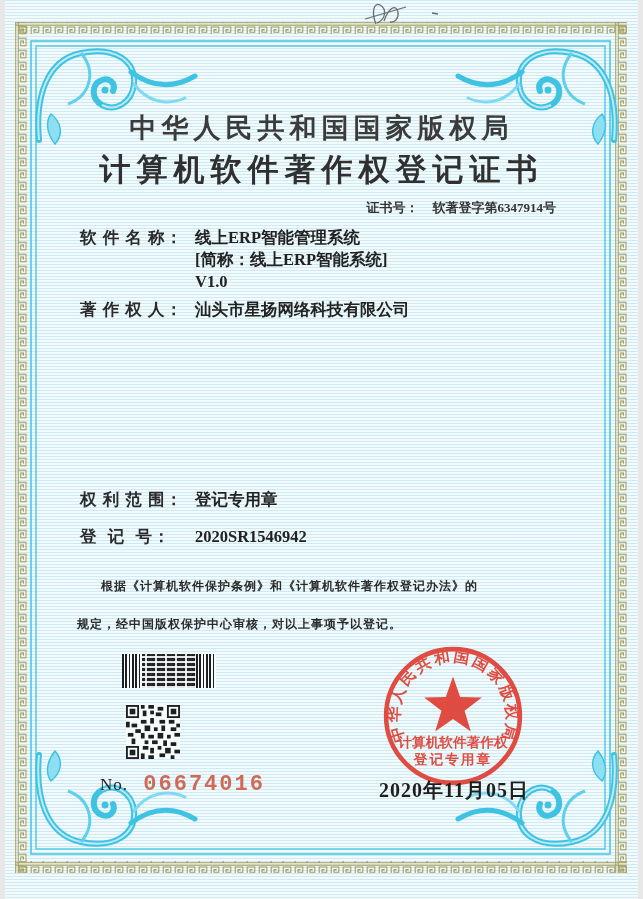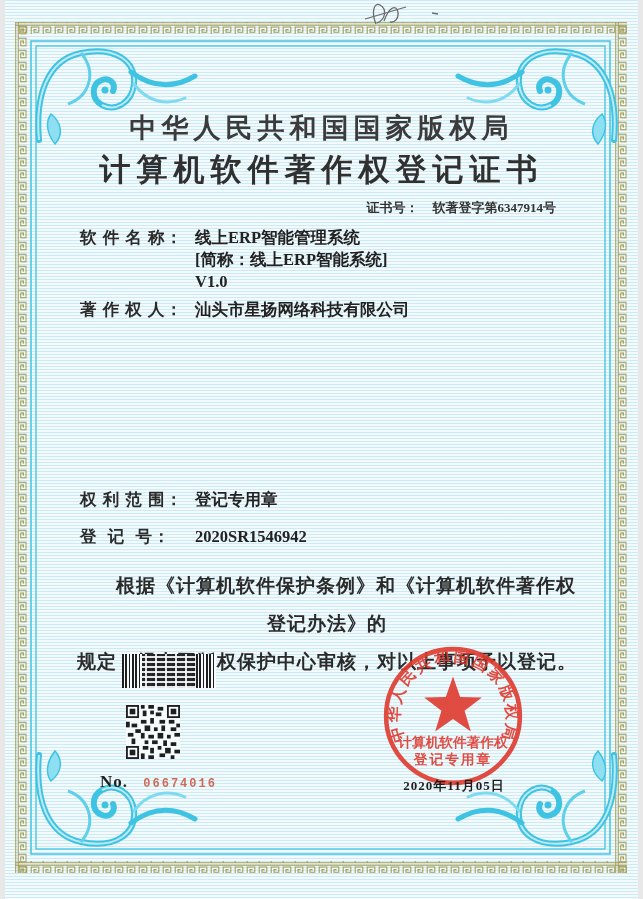--- a/index.html
+++ b/index.html
@@ -35,22 +35,22 @@
   .field .lbl{
     display:inline-block;vertical-align:top;white-space:pre;
     letter-spacing:1px;color:#2a2a2a;font-family:Liberation Serif, serif;
   }
   .field .val{
     position:absolute;left:115px;top:0;width:420px;
     white-space:pre;line-height:22px;color:#222;
   }
   .statement{
     position:absolute;left:72px;top:567px;width:500px;
-    font-size:19px;font-weight:bold;line-height:38px;
-    letter-spacing:1px;color:#2a2a2a;text-align:center;
+    font-size:12px;font-weight:bold;line-height:38px;
+    letter-spacing:1px;color:#2a2a2a;
   }
   .statement .l1{text-indent:2em;}
   .barcode{
     position:absolute;left:117px;top:654px;width:94px;height:34px;
     display:flex;
   }
   .barcode .bars{
     width:20px;height:100%;
     background:repeating-linear-gradient(90deg,#1f1f1f 0 2px,#f6fbfc 2px 3px,#1f1f1f 3px 5px,#f6fbfc 5px 7px,#1f1f1f 7px 8px,#f6fbfc 8px 10px);
   }
@@ -59,26 +59,26 @@
     background:
       repeating-linear-gradient(0deg, rgba(246,251,252,0.9) 0 2px, rgba(246,251,252,0) 2px 5px),
       repeating-linear-gradient(90deg,#242424 0 3px, rgba(246,251,252,0.85) 3px 5px,#242424 5px 8px, rgba(246,251,252,0) 8px 10px),
       #2b2b2b;
   }
   .qr{position:absolute;left:121px;top:705px;width:54px;height:54px;}
   .serial{
     position:absolute;left:95px;top:772px;
     font-size:17px;letter-spacing:1px;font-weight:bold;
   }
-  .serial .no-label{color:#222;margin-right:10px;font-weight:bold;}
-  .serial .no-value{color:#cf6a57;font-family:"Liberation Mono","DejaVu Sans Mono",monospace;font-size:12px;letter-spacing:2px;text-align:right;}
+  .serial .no-label{color:#222;margin-right:10px;font-weight:normal;}
+  .serial .no-value{color:#cf6a57;font-family:"Liberation Mono","DejaVu Sans Mono",monospace;font-size:22px;letter-spacing:2px;text-align:right;}
   .seal{position:absolute;left:372px;top:640px;width:152px;height:152px;opacity:.9;}
   .issue-date{
     position:absolute;left:367px;top:777px;width:164px;
-    text-align:center;font-size:13px;font-weight:bold;color:#1e1e1e;
+    text-align:center;font-size:20px;font-weight:bold;color:#1e1e1e;
     letter-spacing:1px;
   }
 </style>
 </head>
 <body>
 
 <div class="page">
 
   <svg class="deco" width="643" height="899" viewBox="0 0 643 899">
     <defs>

